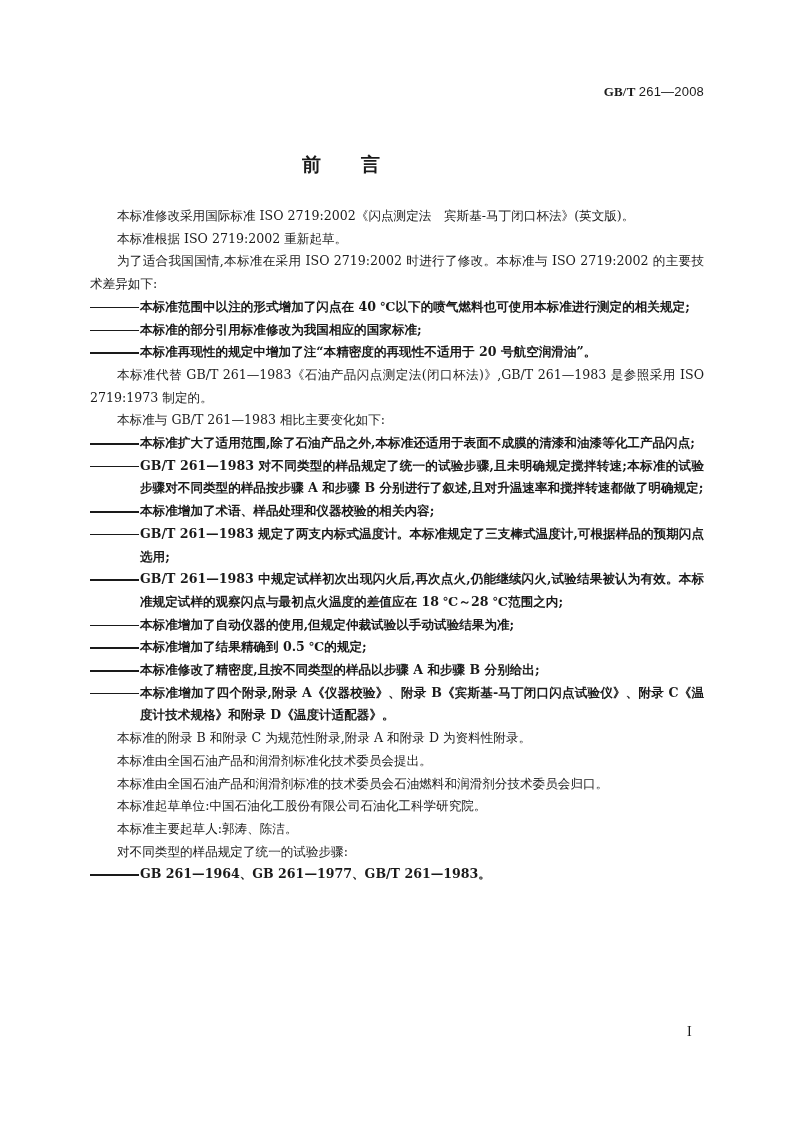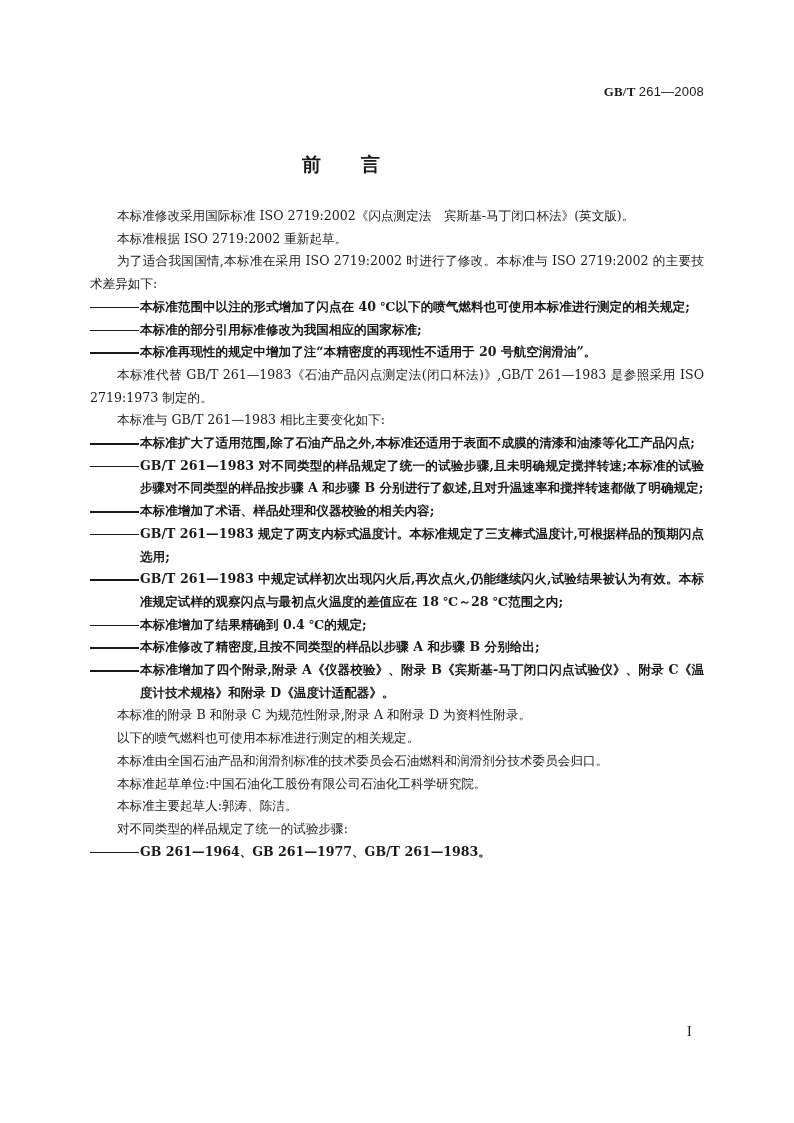--- a/index.html
+++ b/index.html
@@ -56,25 +56,26 @@
     <p class="dash"><span class="mark"></span><span>本标准范围中以注的形式增加了闪点在 40 ℃以下的喷气燃料也可使用本标准进行测定的相关规定;</span></p>
     <p class="dash"><span class="mark"></span><span>本标准的部分引用标准修改为我国相应的国家标准;</span></p>
     <p class="dash"><span class="mark"></span><span>本标准再现性的规定中增加了注“本精密度的再现性不适用于 20 号航空润滑油”。</span></p>
     <p class="para">本标准代替 GB/T 261—1983《石油产品闪点测定法(闭口杯法)》,GB/T 261—1983 是参照采用 ISO 2719:1973 制定的。</p>
     <p class="para">本标准与 GB/T 261—1983 相比主要变化如下:</p>
     <p class="dash"><span class="mark"></span><span>本标准扩大了适用范围,除了石油产品之外,本标准还适用于表面不成膜的清漆和油漆等化工产品闪点;</span></p>
     <p class="dash"><span class="mark"></span><span>GB/T 261—1983 对不同类型的样品规定了统一的试验步骤,且未明确规定搅拌转速;本标准的试验步骤对不同类型的样品按步骤 A 和步骤 B 分别进行了叙述,且对升温速率和搅拌转速都做了明确规定;</span></p>
     <p class="dash"><span class="mark"></span><span>本标准增加了术语、样品处理和仪器校验的相关内容;</span></p>
     <p class="dash"><span class="mark"></span><span>GB/T 261—1983 规定了两支内标式温度计。本标准规定了三支棒式温度计,可根据样品的预期闪点选用;</span></p>
     <p class="dash"><span class="mark"></span><span>GB/T 261—1983 中规定试样初次出现闪火后,再次点火,仍能继续闪火,试验结果被认为有效。本标准规定试样的观察闪点与最初点火温度的差值应在 18 ℃～28 ℃范围之内;</span></p>
-    <p class="dash"><span class="mark"></span><span>本标准增加了结果精确到 0.4 ℃的规定;</span></p>
+    <p class="dash"><span class="mark"></span><span>本标准增加了自动仪器的使用,但规定仲裁试验以手动试验结果为准;</span></p>
+    <p class="dash"><span class="mark"></span><span>本标准增加了结果精确到 0.5 ℃的规定;</span></p>
     <p class="dash"><span class="mark"></span><span>本标准修改了精密度,且按不同类型的样品以步骤 A 和步骤 B 分别给出;</span></p>
     <p class="dash"><span class="mark"></span><span>本标准增加了四个附录,附录 A《仪器校验》、附录 B《宾斯基-马丁闭口闪点试验仪》、附录 C《温度计技术规格》和附录 D《温度计适配器》。</span></p>
     <p class="para">本标准的附录 B 和附录 C 为规范性附录,附录 A 和附录 D 为资料性附录。</p>
-    <p class="para">以下的喷气燃料也可使用本标准进行测定的相关规定。</p>
+    <p class="para">本标准由全国石油产品和润滑剂标准化技术委员会提出。</p>
     <p class="para">本标准由全国石油产品和润滑剂标准的技术委员会石油燃料和润滑剂分技术委员会归口。</p>
     <p class="para">本标准起草单位:中国石油化工股份有限公司石油化工科学研究院。</p>
     <p class="para">本标准主要起草人:郭涛、陈洁。</p>
     <p class="para">对不同类型的样品规定了统一的试验步骤:</p>
     <p class="dash"><span class="mark"></span><span>GB 261—1964、GB 261—1977、GB/T 261—1983。</span></p>
   </div>
 
 <div class="page-num">I</div>
 
 </body></html>

